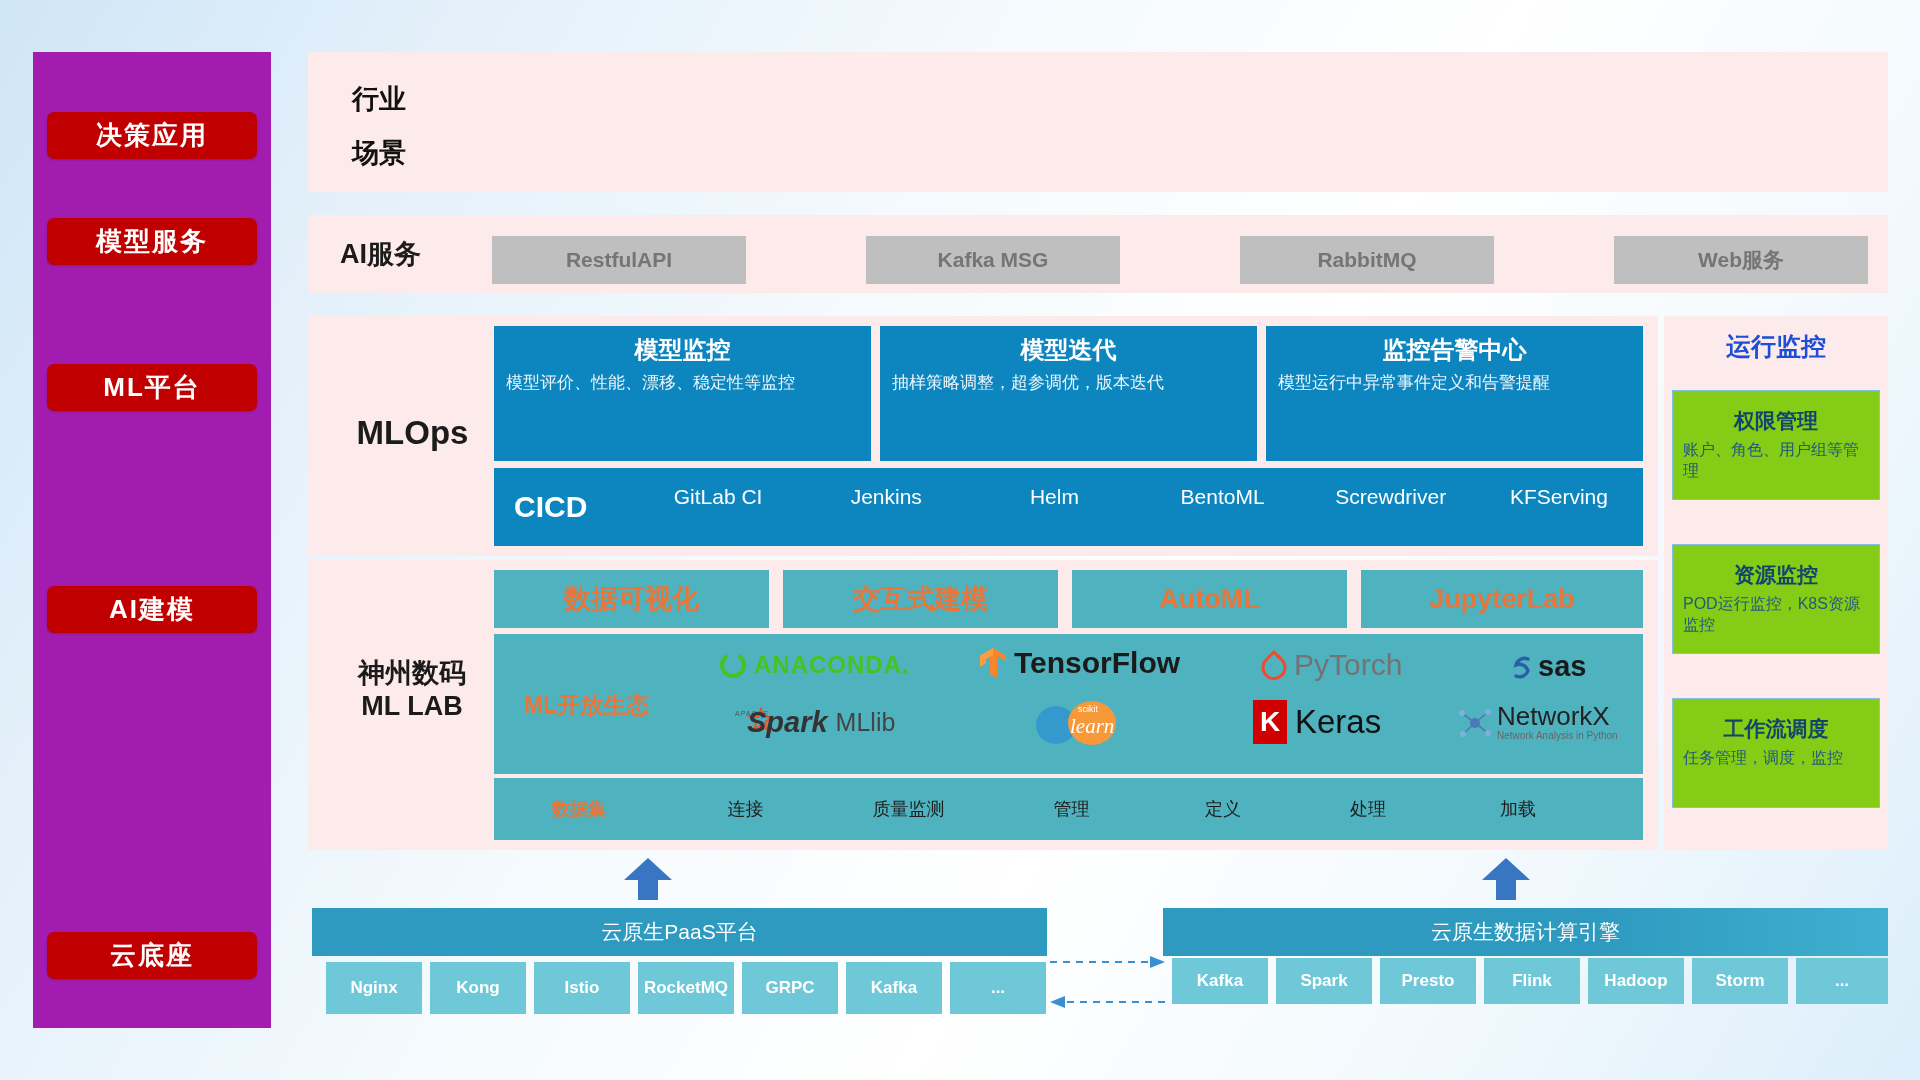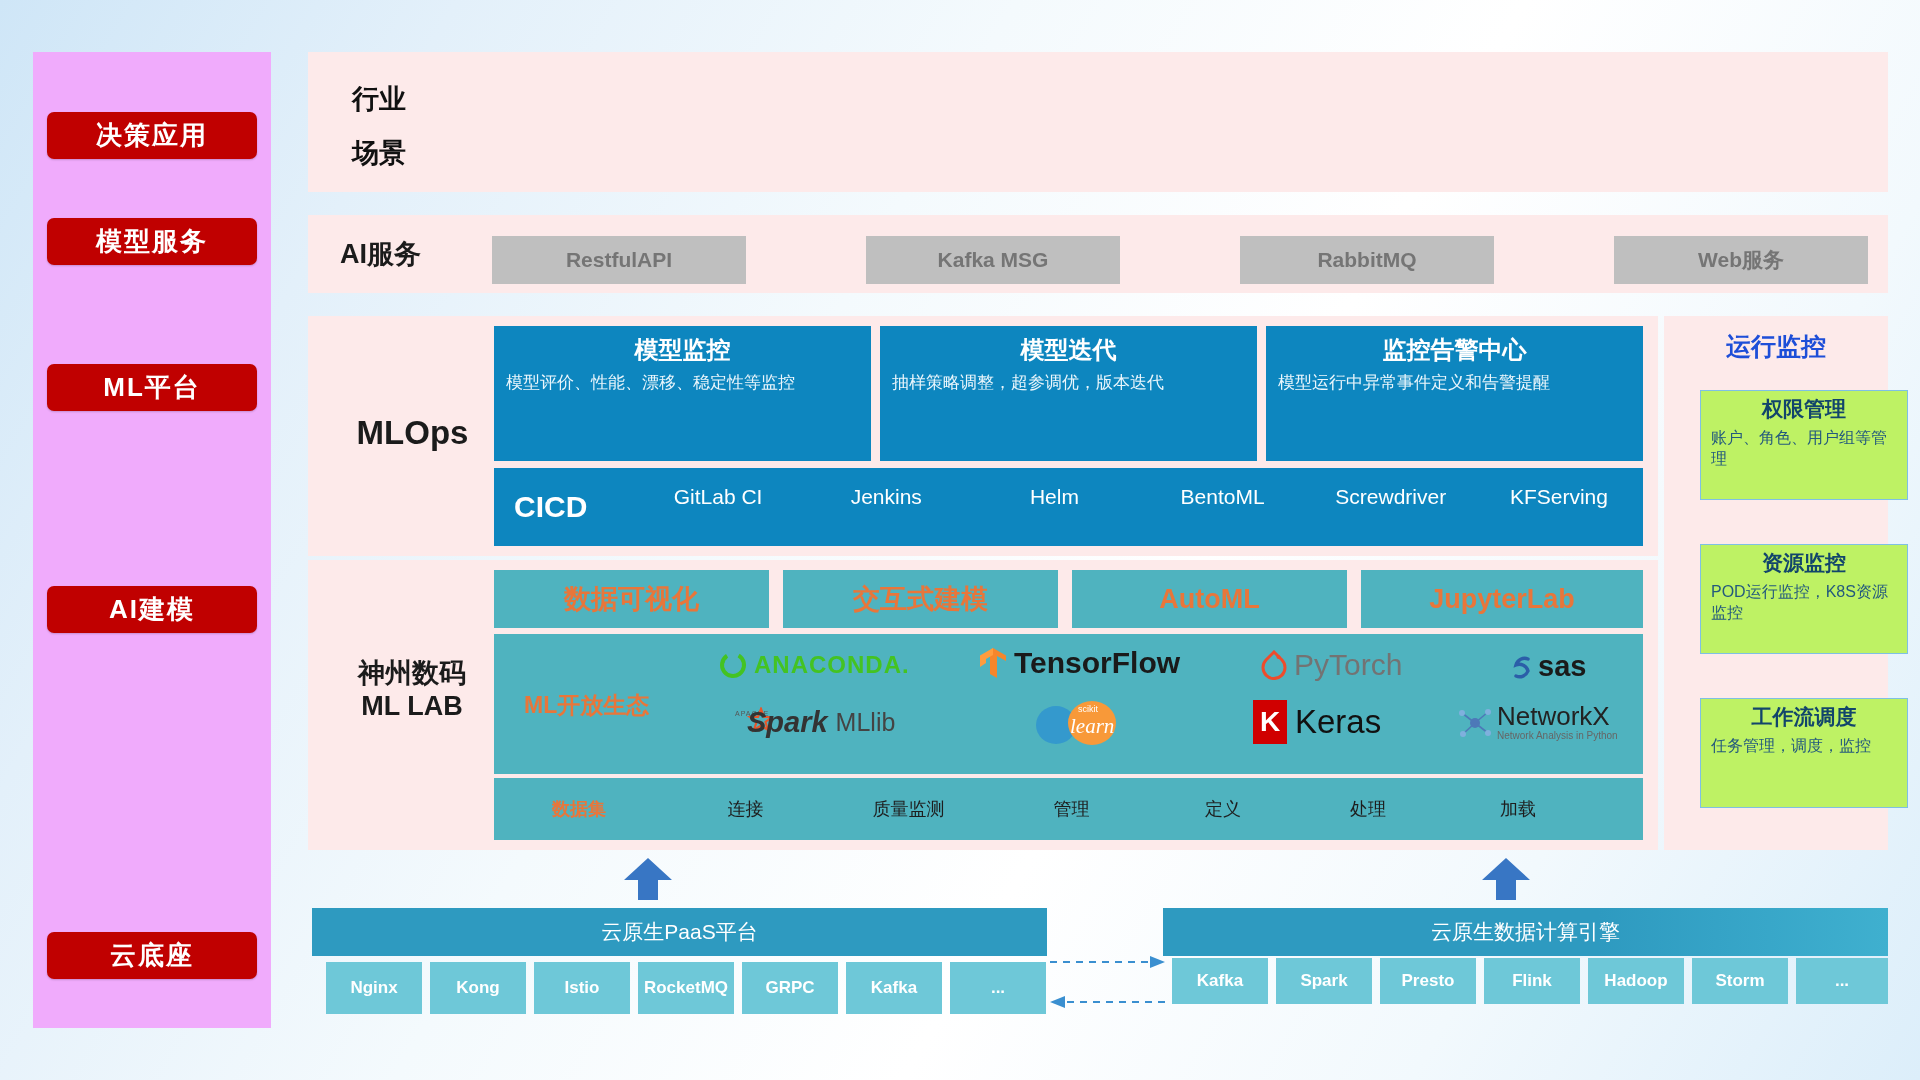--- a/index.html
+++ b/index.html
@@ -15,21 +15,21 @@
   #stage {
     position: absolute; left: 0; top: 0;
     width: 1920px; height: 1080px;
   }
 
   
   .rail {
     position: absolute;
     left: 33px; top: 52px;
     width: 238px; height: 976px;
-    background: #f0abfc;
+    background: #a21caf;
   }
   .rail-chip {
     position: absolute;
     left: 14px; width: 210px; height: 47px;
     background: #c00000;
     border-radius: 7px;
     color: #fff;
     font-size: 26px;
     font-weight: 700;
     display: flex; align-items: center; justify-content: center;
@@ -113,24 +113,23 @@
   .ds-cell { text-align: center; font-size: 18px; }
 
   
   .mon-title {
     position: absolute;
     font-size: 25px; font-weight: 700; color: #1d4ed8;
     text-align: center;
   }
   .mon-card {
     position: absolute;
-    background: #bef264;
+    background: #84cc16;
     border: 1px solid #7fc0e4;
-    padding: 4px 10px;
-    margin-left: 28px;
+    padding: 16px 10px;
   }
   .mon-card-title {
     font-size: 21px; font-weight: 700; color: #12456b; text-align: center; margin-bottom: 5px;
   }
   .mon-card-desc { font-size: 16px; color: #245a7d; line-height: 1.3; }
 
   
   .cloudbar {
     position: absolute;
     background: #2e9ac0;

